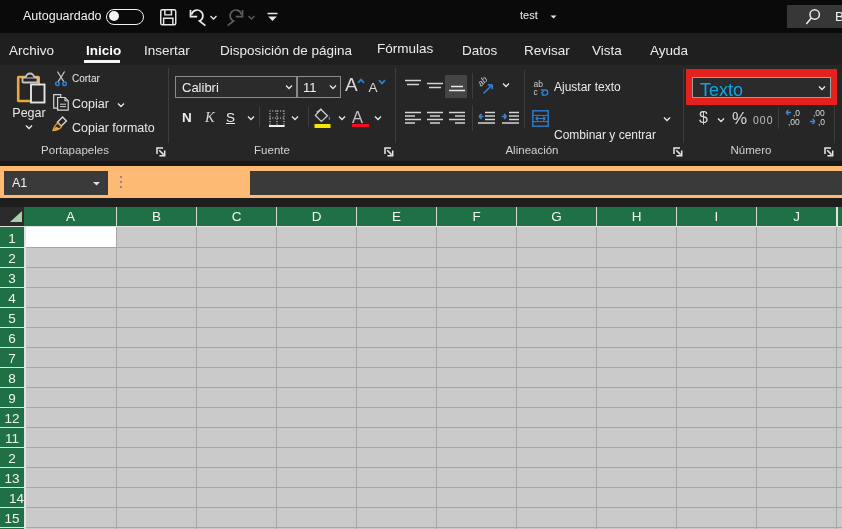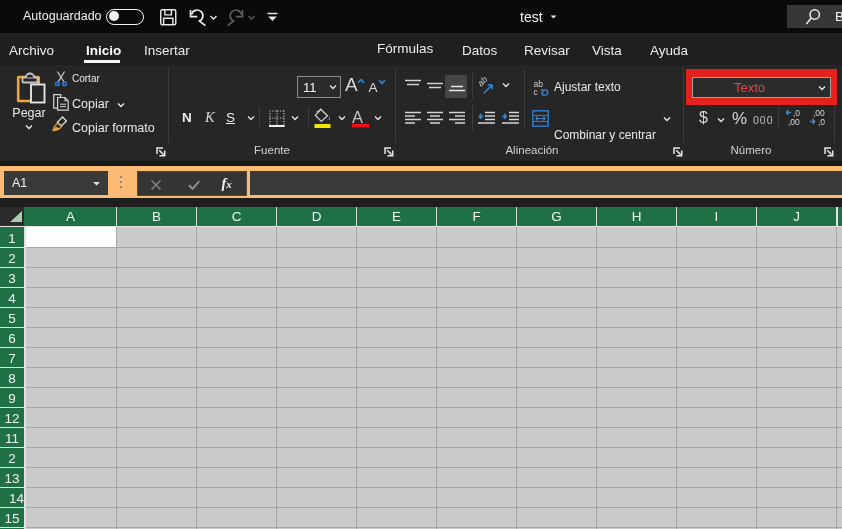--- a/index.html
+++ b/index.html
@@ -38,38 +38,39 @@
   </svg>
   <svg class="abs" style="left:247px;top:14px" width="9" height="7" viewBox="0 0 9 7">
     <path d="M1.5 2 l3 3 l3 -3" fill="none" stroke="#5c5c5c" stroke-width="1.3"></path>
   </svg>
 
   <svg class="abs" style="left:266px;top:12px" width="13" height="11" viewBox="0 0 13 11">
     <path d="M1.5 1.5 h10" fill="none" stroke="#e8e8e8" stroke-width="1.5"></path>
     <path d="M2.2 4.5 h8.6 l-4.3 4.4 z" fill="#e8e8e8"></path>
   </svg>
 
-  <div class="abs" style="left:520px;top:9px;font-size:14px;color:#f2f2f2;">test</div>
+  <div class="abs" style="left:520px;top:9px;font-size:11px;color:#f2f2f2;">test</div>
   <svg class="abs" style="left:549px;top:14px" width="9" height="7" viewBox="0 0 9 7">
     <path d="M1.5 1.5 l3 3 l3 -3" fill="#e8e8e8"></path>
   </svg>
 
   <div class="abs" style="left:787px;top:5px;width:55px;height:22.5px;background:#373737;"></div>
   <svg class="abs" style="left:804px;top:8px" width="18" height="18" viewBox="0 0 18 18">
     <circle cx="10.7" cy="6.5" r="4.7" fill="none" stroke="#ececec" stroke-width="1.5"></circle>
     <path d="M7.3 10 L2.3 16" stroke="#ececec" stroke-width="1.5"></path>
   </svg>
   <div class="abs" style="left:835px;top:9px;font-size:13.5px;color:#f2f2f2;">Bu</div>
 </div>
 
 <div class="abs" style="left:0;top:33px;width:842px;height:32px;background:#1f1f1f;font-size:13.5px;color:#ececec;">
   <div class="abs" style="left:9px;top:10px;">Archivo</div>
   <div class="abs" style="left:86px;top:10px;font-weight:bold;color:#ffffff;">Inicio</div>
   <div class="abs" style="left:84px;top:27px;width:36px;height:3px;background:#f5f5f5;"></div>
   <div class="abs" style="left:144px;top:10px;">Insertar</div>
+  <div class="abs" style="left:220px;top:10px;">Disposición de página</div>
   <div class="abs" style="left:377px;top:8px;">Fórmulas</div>
   <div class="abs" style="left:462px;top:10px;">Datos</div>
   <div class="abs" style="left:524px;top:10px;">Revisar</div>
   <div class="abs" style="left:592px;top:10px;">Vista</div>
   <div class="abs" style="left:650px;top:10px;">Ayuda</div>
 </div>
 
 <div class="abs" style="left:0;top:65px;width:842px;height:96px;background:#262626;" id="ribbon">
 
   <div class="abs" style="left:168px;top:3px;width:1px;height:90px;background:#3d3d3d;"></div>
@@ -106,20 +107,26 @@
     <path d="M2 1.5 l3 3 l3 -3" fill="none" stroke="#e8e8e8" stroke-width="1.4"></path>
   </svg>
 
   <svg class="abs" style="left:52px;top:51px" width="17" height="16" viewBox="0 0 17 16">
     <path d="M10.6 1.1 l3.8 3.8 -5.2 5.2 -3.8 -3.8 z" fill="none" stroke="#d8d8d8" stroke-width="1.4"></path>
     <path d="M6 7 L9.6 10.6 C7.6 13.2 4.4 14.3 1 14.6 C1.6 11.2 3.4 8.8 6 7 z" fill="none" stroke="#eda63e" stroke-width="1.2"></path>
     <path d="M4.2 10.8 L7.8 12.4 C6.2 13.8 3.8 14.4 1.6 14.5 C2 13 2.8 11.6 4.2 10.8 z" fill="#eda63e"></path>
   </svg>
   <div class="abs" style="left:72px;top:56px;font-size:12.5px;">Copiar formato</div>
 
+  <div class="abs" style="left:175px;top:11px;width:122px;height:21.5px;border:1px solid #8a8a8a;background:#2b2b2b;">
+    <div class="abs" style="left:6px;top:2.5px;font-size:13px;color:#f0f0f0;">Calibri</div>
+    <svg class="abs" style="left:108px;top:7px" width="10" height="7" viewBox="0 0 10 7">
+      <path d="M2 1.5 l3 3 l3 -3" fill="none" stroke="#e8e8e8" stroke-width="1.3"></path>
+    </svg>
+  </div>
   <div class="abs" style="left:297px;top:11px;width:44px;height:21.5px;border:1px solid #8a8a8a;background:#2b2b2b;">
     <div class="abs" style="left:5px;top:2.5px;font-size:13px;color:#f0f0f0;">11</div>
     <svg class="abs" style="left:30px;top:7px" width="10" height="7" viewBox="0 0 10 7">
       <path d="M2 1.5 l3 3 l3 -3" fill="none" stroke="#e8e8e8" stroke-width="1.3"></path>
     </svg>
   </div>
 
   <div class="abs" style="left:345px;top:9.5px;font-size:19px;line-height:1;color:#d8d8d8;">A</div>
   <svg class="abs" style="left:356.5px;top:13px" width="8" height="6" viewBox="0 0 8 6">
     <path d="M1 4.8 l3 -3.2 l3 3.2" fill="none" stroke="#2f7fd0" stroke-width="1.7"></path>
@@ -216,21 +223,21 @@
     <path d="M0.8 5.4 h15.4 M0.8 11.6 h15.4" stroke="#2f7fd0" stroke-width="1"></path>
     <path d="M3.8 8.5 h9.4 M3.8 8.5 l2 -2 M3.8 8.5 l2 2 M13.2 8.5 l-2 -2 M13.2 8.5 l-2 2" stroke="#2f7fd0" stroke-width="1.2" fill="none"></path>
   </svg>
   <div class="abs" style="left:554px;top:47px;font-size:12px;margin-top:16px;">Combinar y centrar</div>
   <svg class="abs" style="left:662px;top:51px" width="10" height="7" viewBox="0 0 10 7">
     <path d="M2 1.5 l3 3 l3 -3" fill="none" stroke="#e8e8e8" stroke-width="1.4"></path>
   </svg>
 
   <div class="abs" style="left:686px;top:4px;width:151px;height:36px;background:#e5211e;"></div>
   <div class="abs" style="left:692px;top:12px;width:139px;height:21px;background:#2b2b2b;border:1px solid #a0a0a0;">
-    <div class="abs" style="left:7px;top:2px;font-size:13px;color:#ef4444;margin-left:34px;">Texto</div>
+    <div class="abs" style="left:7px;top:2px;font-size:18px;color:#0ea5e9;">Texto</div>
     <svg class="abs" style="left:124px;top:7px" width="10" height="7" viewBox="0 0 10 7">
       <path d="M2 1.5 l3 3 l3 -3" fill="none" stroke="#e8e8e8" stroke-width="1.4"></path>
     </svg>
   </div>
 
   <div class="abs" style="left:699px;top:44px;font-size:16px;color:#d8d8d8;">$</div>
   <svg class="abs" style="left:716px;top:52px" width="10" height="7" viewBox="0 0 10 7">
     <path d="M2 1.5 l3 3 l3 -3" fill="none" stroke="#e8e8e8" stroke-width="1.3"></path>
   </svg>
   <div class="abs" style="left:732px;top:44px;font-size:17px;color:#d8d8d8;">%</div>
@@ -244,20 +251,21 @@
   </svg>
 
   <svg class="abs" style="left:808px;top:42px" width="19" height="20" viewBox="0 0 19 20">
     <text x="5" y="9" font-size="8.5" fill="#d8d8d8" font-family="Liberation Sans">,00</text>
     <text x="10" y="18" font-size="8.5" fill="#d8d8d8" font-family="Liberation Sans">,0</text>
     <path d="M2 14.5 h5 M7 14.5 l-2.5 -2.5 M7 14.5 l-2.5 2.5" stroke="#4a86c8" stroke-width="1.3" fill="none"></path>
   </svg>
 </div>
 
 <div class="abs" style="left:0;top:143px;width:842px;height:18px;background:#262626;font-size:11.5px;color:#d2d2d2;">
+  <div class="abs" style="left:0px;top:0.5px;width:150px;text-align:center;">Portapapeles</div>
   <div class="abs" style="left:200px;top:0.5px;width:144px;text-align:center;">Fuente</div>
   <div class="abs" style="left:460px;top:0.5px;width:144px;text-align:center;">Alineación</div>
   <div class="abs" style="left:679px;top:0.5px;width:144px;text-align:center;">Número</div>
 </div>
 
 <svg class="abs" style="left:155.5px;top:146.5px" width="10" height="10" viewBox="0 0 10 10">
   <path d="M1 7 V1 h6" fill="none" stroke="#e8e8e8" stroke-width="1.5"></path>
   <path d="M3.2 3.2 L7.6 7.6 M8.7 3.4 V8.7 H3.4" fill="none" stroke="#e8e8e8" stroke-width="1.5"></path>
 </svg>
 <svg class="abs" style="left:384px;top:146.5px" width="10" height="10" viewBox="0 0 10 10">
@@ -276,29 +284,20 @@
 <div class="abs" style="left:0;top:161px;width:842px;height:5px;background:#191919;"></div>
 
 <div class="abs" style="left:0;top:166px;width:842px;height:32px;background:#fdba74;">
   <div class="abs" style="left:4px;top:5px;width:104px;height:24px;background:#3a3a3a;">
     <div class="abs" style="left:8px;top:5px;font-size:12.5px;color:#f0f0f0;">A1</div>
     <svg class="abs" style="left:88px;top:10px" width="9" height="6" viewBox="0 0 9 6">
       <path d="M1 1 l3.5 3.5 L8 1" fill="#e0e0e0"></path>
     </svg>
   </div>
   <div class="abs" style="left:120px;top:10px;width:2px;height:15px;background:repeating-linear-gradient(#8a8a8a 0 2px, transparent 2px 5px);"></div>
-  <div class="abs" style="left:136.5px;top:5px;width:110.5px;height:25px;background:#343434;border:1px solid #484848;">
-    <svg class="abs" style="left:12.5px;top:6.5px" width="12" height="12" viewBox="0 0 12 12">
-      <path d="M1.5 1.5 l9 9 M10.5 1.5 l-9 9" stroke="#7f7f7f" stroke-width="1.7"></path>
-    </svg>
-    <svg class="abs" style="left:49px;top:6.5px" width="14" height="12" viewBox="0 0 14 12">
-      <path d="M2 6.2 l3.6 3.6 l6.6 -7.6" stroke="#8f8f8f" stroke-width="2" fill="none"></path>
-    </svg>
-    <div class="abs" style="left:84px;top:3px;font-size:14.5px;font-style:italic;font-family:'Liberation Serif',serif;color:#f2f2f2;font-weight:bold;">f<span style="font-size:11px;">x</span></div>
-  </div>
   <div class="abs" style="left:250px;top:5px;width:592px;height:24px;background:#3a3a3a;"></div>
 </div>
 
 <div class="abs" style="left:0;top:198px;width:842px;height:331px;background:#1e1e1e;">
 
   <div class="abs" style="left:0;top:9px;width:842px;height:18.5px;background:#1f7145;"></div>
 
   <div class="abs" style="left:0;top:9px;width:24px;height:18.5px;background:#2b2b2b;"></div>
   <svg class="abs" style="left:9px;top:12px" width="14" height="13" viewBox="0 0 14 13">
     <path d="M13 1 v11 h-12 z" fill="#a8cfad"></path>

